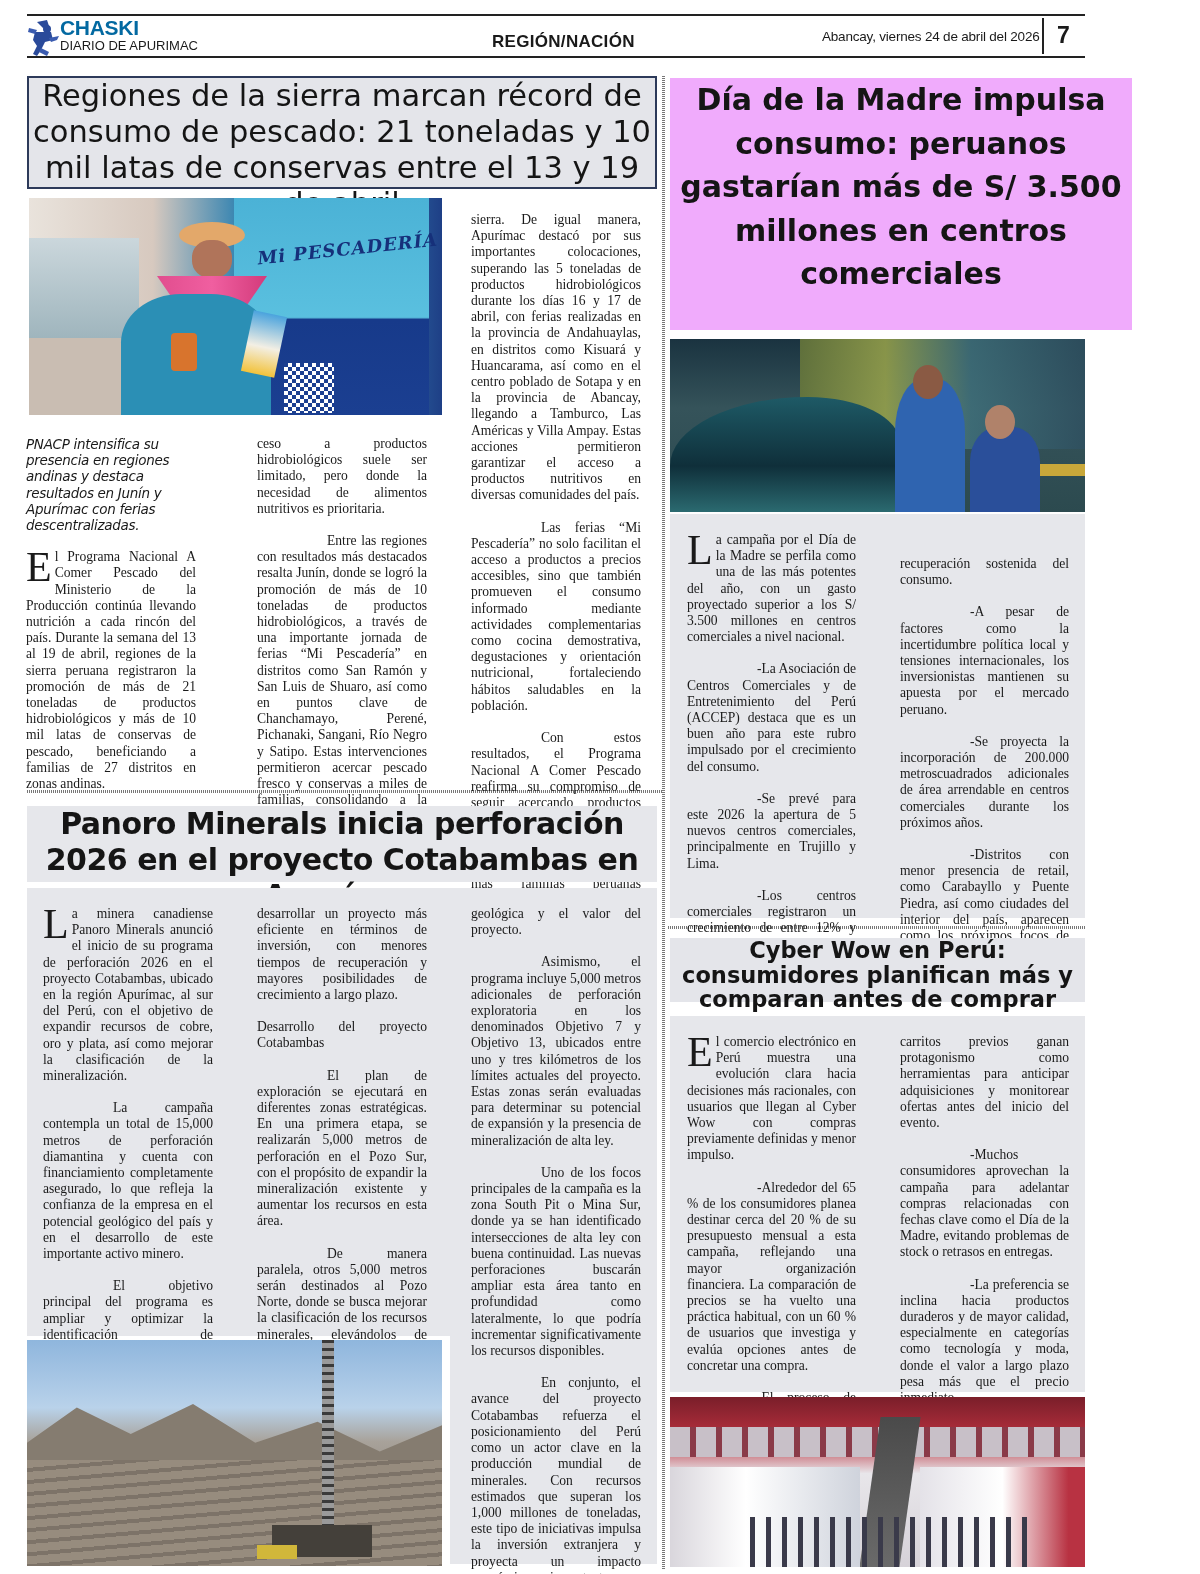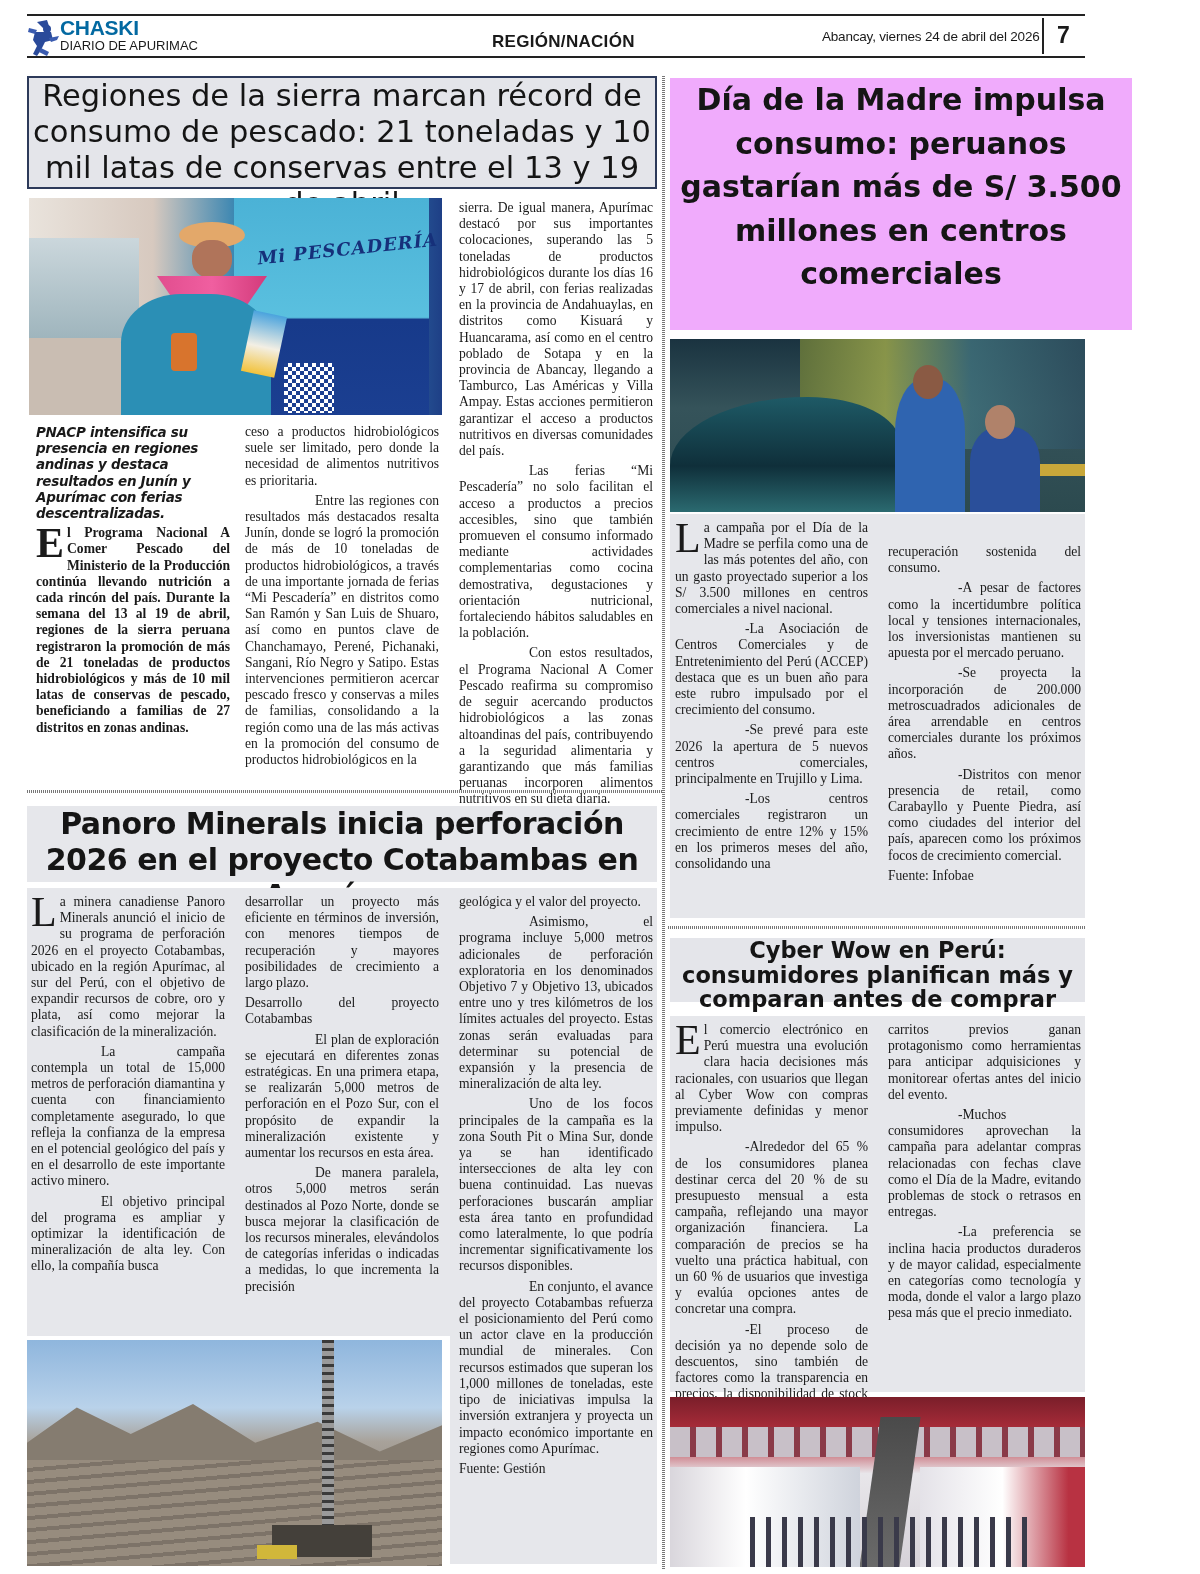--- a/index.html
+++ b/index.html
@@ -17,21 +17,21 @@
     font-weight: bold; font-size: 17px; letter-spacing: 0.3px; }
   .dateline { position: absolute; left: 795px; top: 13px; font-family: "Liberation Sans", sans-serif;
     font-size: 13.5px; letter-spacing: -0.2px; }
   .page-sep { position: absolute; left: 1015px; top: 2px; width: 2px; height: 36px; background: #222; }
   .page-number { position: absolute; left: 1030px; top: 6px; font-family: "Liberation Sans", sans-serif;
     font-weight: bold; font-size: 23px; }
 
   
   .abs { position: absolute; }
   .col { position: absolute; font-size: 13.6px; line-height: 16.2px; text-align: justify; hyphens: auto; }
-  .col p { margin: 4px; }
+  .col p { margin: 16px; }
   .col p.ind { text-indent: 70px; }
   .dropcap { float: left; font-size: 42px; line-height: 32px; margin: 2px 3px 0 0; font-family: "Liberation Serif", serif; }
   .headline { position: absolute; font-family: "DejaVu Sans", sans-serif; text-align: center; color: #151515; }
   .photo { position: absolute; overflow: hidden; }
   .dotted-v { position: absolute; width: 3px; background-image: repeating-linear-gradient(to bottom, #777 0 1px, transparent 1px 2px); }
   .dotted-h { position: absolute; height: 3px; background-image: repeating-linear-gradient(to right, #777 0 1px, transparent 1px 2px); }
   .shade { position: absolute; background: #e6e7eb; }
 
   
   .a1-head { left: 27px; top: 76px; width: 630px; height: 113px; background: #e4e5ea;
@@ -91,21 +91,21 @@
     <div class="abs" style="left:255px; top:165px; width:50px; height:50px; background: repeating-conic-gradient(#fff 0 25%, #1b3f91 0 50%) 0 0/8px 8px;"></div>
 
     <div class="abs" style="left:150px; top:24px; width:66px; height:26px; border-radius:50%; background:#e3a86a;"></div>
     <div class="abs" style="left:163px; top:42px; width:40px; height:38px; border-radius:45%; background:#b0745a;"></div>
     <div class="abs" style="left:128px; top:78px; width:110px; height:40px; background: linear-gradient(90deg,#e14d8e,#f05fa0,#d33b7b); clip-path: polygon(0 0,100% 0,75% 100%,25% 100%);"></div>
     <div class="abs" style="left:92px; top:96px; width:150px; height:121px; border-radius:40% 40% 0 0; background:#2b8fb5;"></div>
     <div class="abs" style="left:142px; top:135px; width:26px; height:38px; border-radius:4px; background:#d8742d;"></div>
     <div class="abs" style="left:218px; top:115px; width:34px; height:62px; background: linear-gradient(180deg,#4aa3dd 0%,#f3efe4 55%,#f2c23a 100%); transform:rotate(12deg);"></div>
   </div>
 
-  <div class="col" style="left:32px; top:420px; width:202px;font-weight:bold;">
+  <div class="col" style="left:10px; top:420px; width:202px;">
     <p class="caption">PNACP intensifica su presencia en regiones andinas y destaca resultados en Junín y Apurímac con ferias descentralizadas.</p>
     <p><span class="dropcap">E</span><span>l Programa Nacional A Comer Pescado del Ministerio de la Producción continúa llevando nutrición a cada rincón del país. Durante la semana del 13 al 19 de abril, regiones de la sierra peruana registraron la promoción de más de 21 toneladas de productos hidrobiológicos y más de 10 mil latas de conservas de pescado, beneficiando a familias de 27 distritos en zonas andinas.</span></p>
   </div>
   <div class="col" style="left:241px; top:420px; width:202px;font-family:Liberation Serif, serif;">
     <p>ceso a productos hidrobiológicos suele ser limitado, pero donde la necesidad de alimentos nutritivos es prioritaria.</p>
     <p class="ind">Entre las regiones con resultados más destacados resalta Junín, donde se logró la promoción de más de 10 toneladas de productos hidrobiológicos, a través de una importante jornada de ferias “Mi Pescadería” en distritos como San Ramón y San Luis de Shuaro, así como en puntos clave de Chanchamayo, Perené, Pichanaki, Sangani, Río Negro y Satipo. Estas intervenciones permitieron acercar pescado fresco y conservas a miles de familias, consolidando a la región como una de las más activas en la promoción del consumo de productos hidrobiológicos en la</p>
   </div>
   <div class="col" style="left:455px; top:196px; width:202px;">
     <p>sierra. De igual manera, Apurímac destacó por sus importantes colocaciones, superando las 5 toneladas de productos hidrobiológicos durante los días 16 y 17 de abril, con ferias realizadas en la provincia de Andahuaylas, en distritos como Kisuará y Huancarama, así como en el centro poblado de Sotapa y en la provincia de Abancay, llegando a Tamburco, Las Américas y Villa Ampay. Estas acciones permitieron garantizar el acceso a productos nutritivos en diversas comunidades del país.</p>
     <p class="ind">Las ferias “Mi Pescadería” no solo facilitan el acceso a productos a precios accesibles, sino que también promueven el consumo informado mediante actividades complementarias como cocina demostrativa, degustaciones y orientación nutricional, fortaleciendo hábitos saludables en la población.</p>

